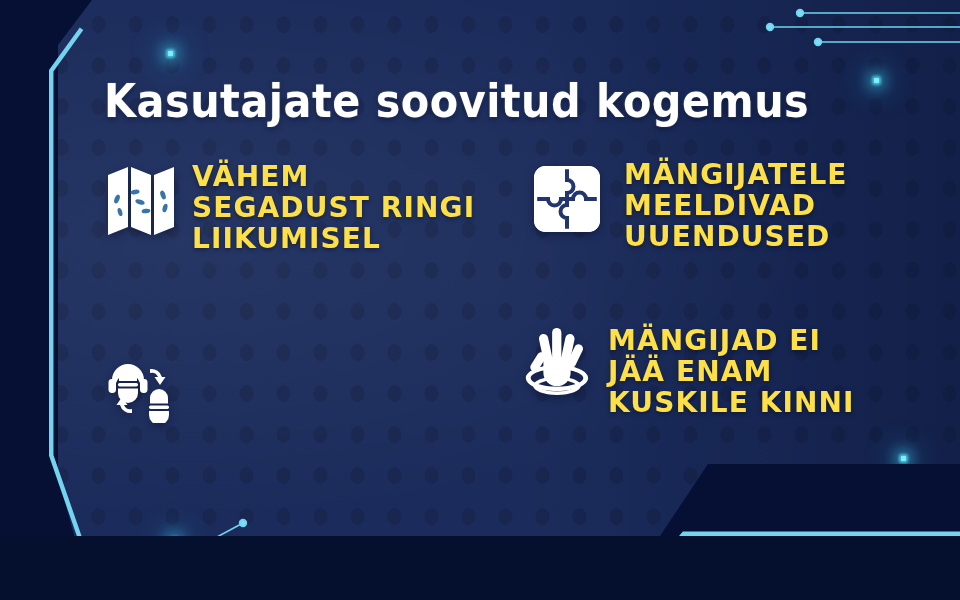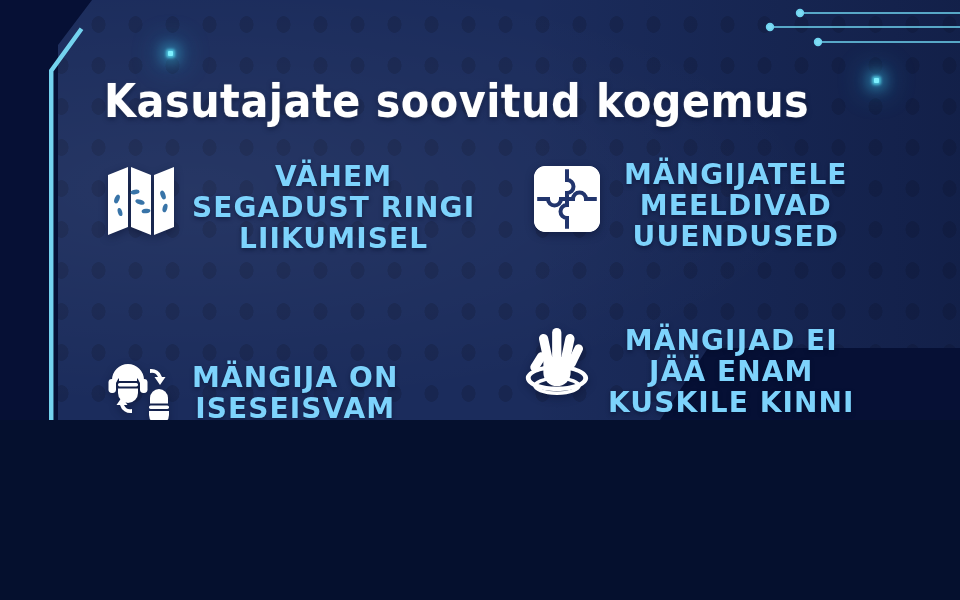--- a/index.html
+++ b/index.html
@@ -3,34 +3,33 @@
 <meta charset="utf-8">
 <style>
   html, body {
     margin: 0;
     padding: 0;
     background: #05102e;
   }
   #slide {
     position: relative;
     width: 960px;
-    height: 420px;
+    height: 536px;
     overflow: hidden;
     font-family: "Liberation Sans", sans-serif;
     background:
       linear-gradient(100deg,
         #2f74ad 0%,
         #2c6da6 14%,
         #27609a 30%,
         #224f88 48%,
         #1d3d72 66%,
         #1a2f60 82%,
         #182а56 100%);
     background-color: #1b2c5c;
-    text-align: center;
   }
   
   #dots {
     position: absolute;
     inset: 0;
     background-image: radial-gradient(ellipse 11px 13px at 50% 50%, rgba(0,0,0,0.13) 0%, rgba(0,0,0,0.13) 62%, rgba(0,0,0,0) 66%);
     background-size: 37px 41px;
     background-position: 6px 4px;
     pointer-events: none;
   }
@@ -116,21 +115,21 @@
     filter: drop-shadow(0 3px 4px rgba(4,12,40,0.45));
   }
   #feature-2 .feature-icon, #feature-3 .feature-icon { height: 74px; }
 
   .feature-text {
     font-family: "DejaVu Sans", sans-serif;
     font-weight: bold;
     font-size: 28px;
     line-height: 31px;
     letter-spacing: 1.1px;
-    color: #7dd3fc;
+    color: #fde047;
     text-shadow: 0 2px 4px rgba(3,12,40,0.5);
     padding-top: 1px;
     white-space: pre-line;
   }
   #feature-2 .feature-text { padding-top: 10px; }
 </style>
 </head>
 <body>
 
 <div id="slide">
@@ -245,22 +244,20 @@
 
             <path d="M45 43 A9 9 0 0 1 63 43 L63 48.5 L45 48.5 Z"></path>
             <rect x="44" y="50.5" width="20" height="3.4" rx="1.6"></rect>
             <path d="M44 56 L64 56 L64 60 A10 10 0 0 1 44 60 Z"></path>
 
             <path d="M45 14 A11 11 0 0 1 57 22 L60.5 22 L55 30 L49.5 22 L53 22 A7 7 0 0 0 45 18 Z"></path>
             <path d="M27 58 A11 11 0 0 1 15 50 L11.5 50 L17 42 L22.5 50 L19 50 A7 7 0 0 0 27 54 Z"></path>
           </g>
         </svg>
       </div>
-      <div class="feature-text">MÄNGIJA ON
-ISESEISVAM</div>
     </div>
 
     <div class="feature" id="feature-3">
       <div class="feature-icon">
         <svg width="76" height="80" viewBox="0 0 76 80">
           <g fill="#ffffff">
 
             <rect x="33" y="6" width="9.5" height="40" rx="4.8"></rect>
             <rect x="44" y="12" width="9.5" height="34" rx="4.8" transform="rotate(12 48.7 29)"></rect>
             <rect x="22" y="12" width="9.5" height="34" rx="4.8" transform="rotate(-12 26.7 29)"></rect>

